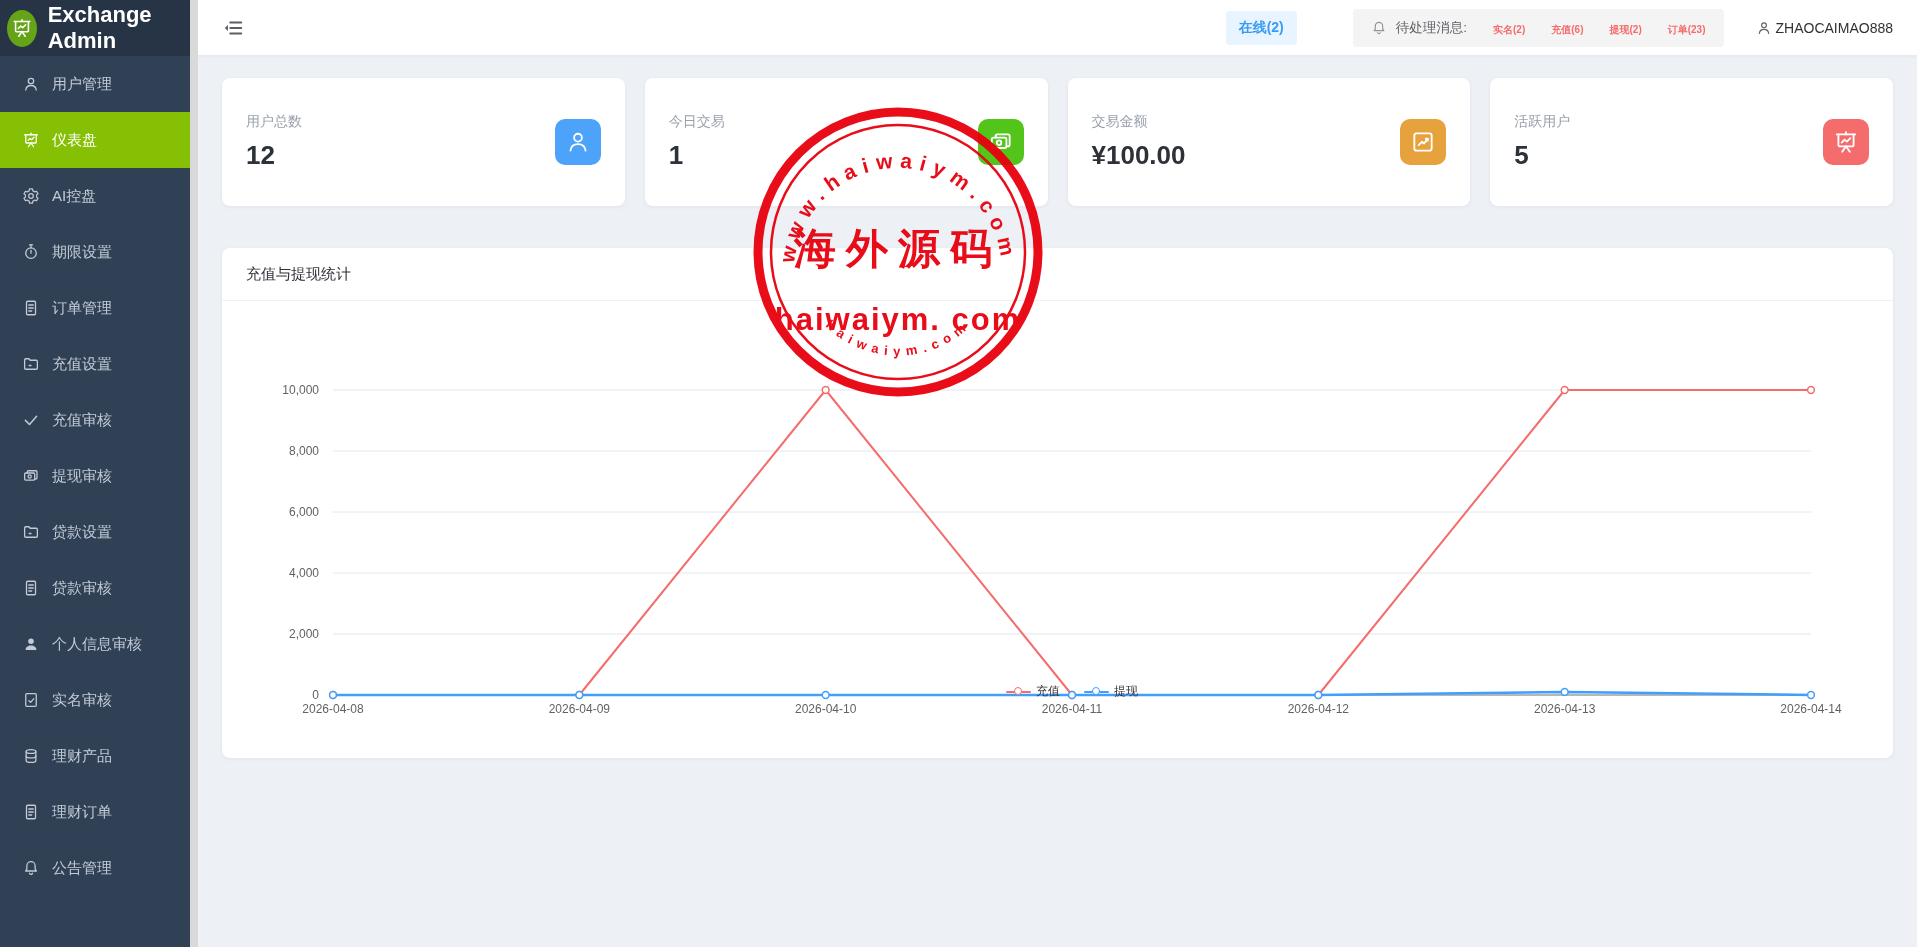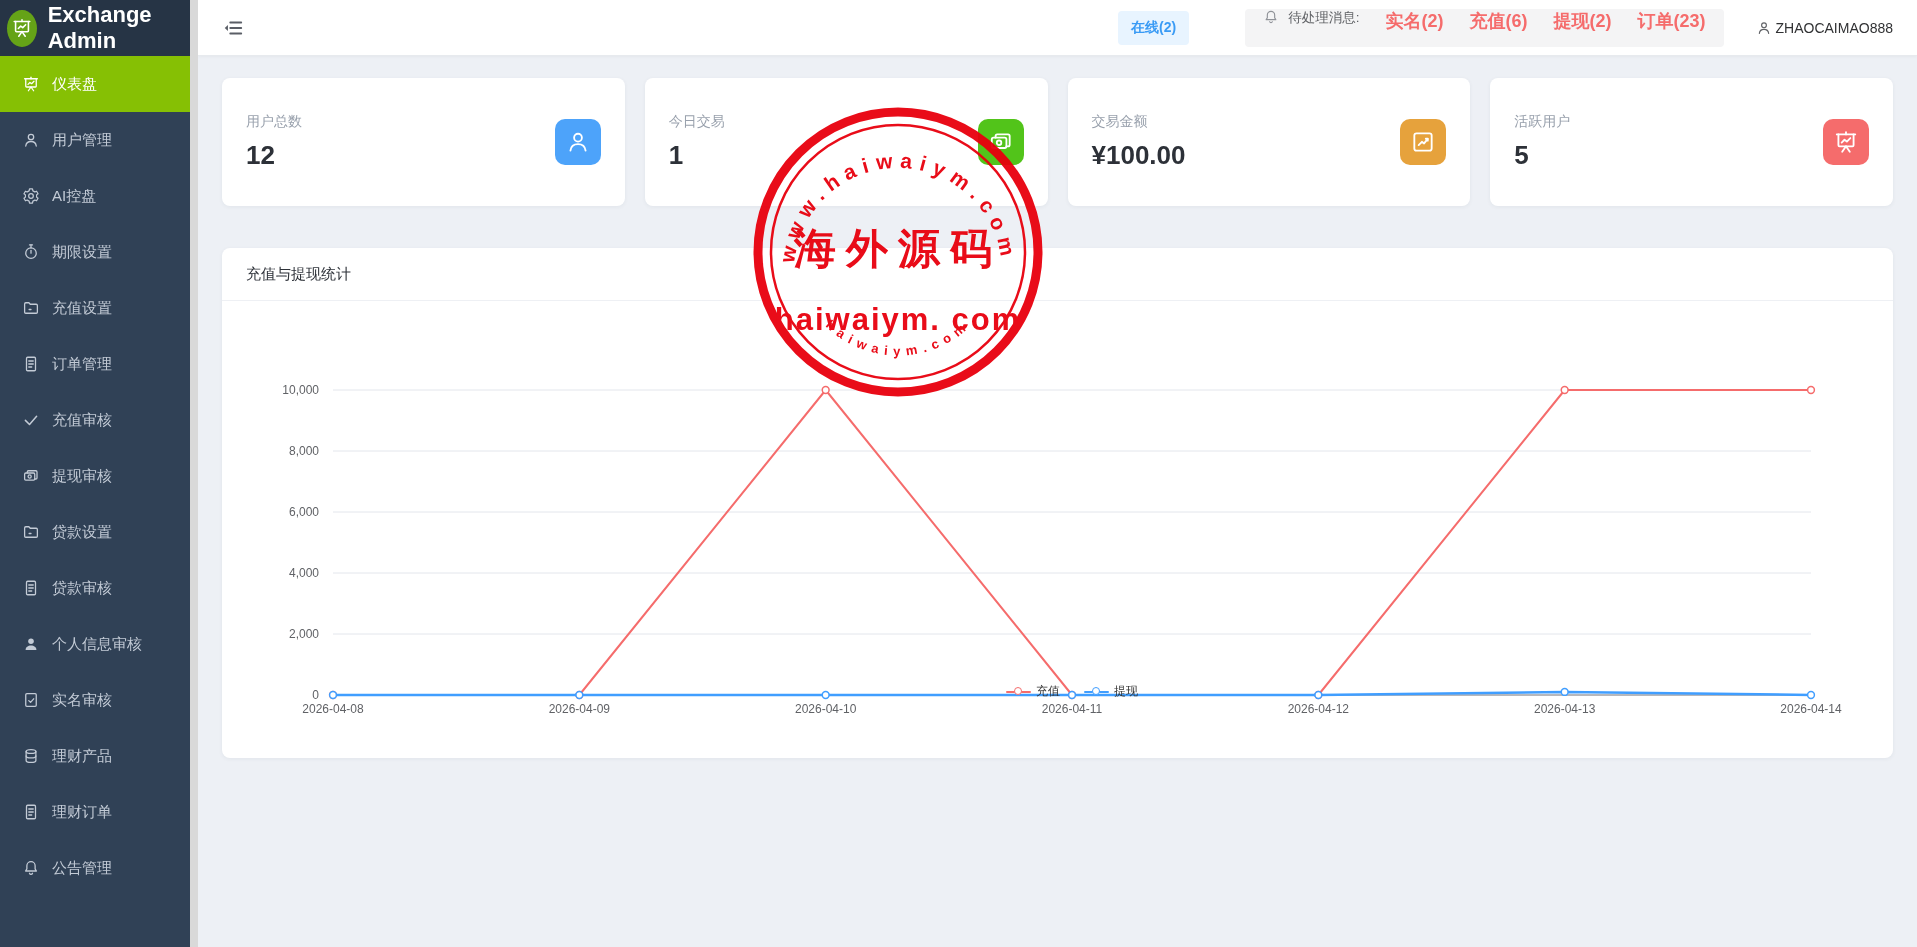--- a/index.html
+++ b/index.html
@@ -22,24 +22,24 @@
 
   
   .main{position:absolute;left:198px;top:0;right:0;bottom:0}
   .topbar{height:56px;background:#fff;border-bottom:1px solid #e7eaee;display:flex;align-items:center;
     padding:0 24px;box-shadow:0 1px 3px rgba(0,0,0,.04);position:relative;z-index:5}
   .hamburger{width:22px;height:22px;color:#5a5e66;cursor:pointer}
   .topbar-right{margin-left:auto;display:flex;align-items:center}
   .online-badge{background:#e8f4ff;color:#3a9bf5;font-size:14px;font-weight:bold;
     padding:8px 13px;border-radius:4px;cursor:pointer}
   .msg-pill{margin-left:56px;background:#f4f4f5;border-radius:4px;height:38px;display:flex;
-    padding:0 18px}
+    align-items:center;padding:0 18px}
   .msg-pill .bell{width:16px;height:16px;color:#909399;margin-right:9px}
   .msg-label{color:#606266;font-size:13.5px}
-  .msg-link{color:#f56c6c;font-size:18px;font-weight:bold;margin-left:26px;cursor:pointer}
+  .msg-link{color:#f56c6c;font-size:10px;font-weight:bold;margin-left:26px;cursor:pointer}
   .user-box{margin-left:32px;display:flex;align-items:center;gap:4px;color:#303133;font-size:14px;cursor:pointer}
   .user-box .ic{width:16px;height:16px;color:#606266}
 
   .content{padding:22px 24px}
   .stats-row{display:flex;gap:20px;margin-bottom:42px}
   .stat-card{flex:1;background:#fff;border-radius:8px;height:128px;padding:18px 24px;display:flex;
     align-items:center;justify-content:space-between;box-shadow:0 1px 4px rgba(31,45,61,.06)}
   .stat-lbl{font-size:14px;color:#98a0ac;margin-bottom:9px}
   .stat-val{font-size:26px;font-weight:bold;color:#2d3138}
   .stat-tile{width:46px;height:46px;border-radius:10px;display:flex;align-items:center;
@@ -142,55 +142,55 @@
 <aside class="sidebar">
   <div class="logo-hd">
     <span class="logo-circle">
       <svg class="ic">
           <use href="#i-board"></use>
         </svg>
     </span>
     <span class="logo-title">Exchange Admin</span>
   </div>
   <nav id="menu">
+      <div class="menu-item">
+        <svg class="ic">
+          <use href="#i-user"></use>
+        </svg>
+        <span>用户管理</span>
+      </div>
       <div class="menu-item active">
         <svg class="ic">
           <use href="#i-board"></use>
         </svg>
         <span>仪表盘</span>
       </div>
       <div class="menu-item">
         <svg class="ic">
-          <use href="#i-user"></use>
-        </svg>
-        <span>用户管理</span>
-      </div>
-      <div class="menu-item">
-        <svg class="ic">
           <use href="#i-gear"></use>
         </svg>
         <span>AI控盘</span>
       </div>
       <div class="menu-item">
         <svg class="ic">
           <use href="#i-timer"></use>
         </svg>
         <span>期限设置</span>
       </div>
       <div class="menu-item">
         <svg class="ic">
+          <use href="#i-document"></use>
+        </svg>
+        <span>订单管理</span>
+      </div>
+      <div class="menu-item">
+        <svg class="ic">
           <use href="#i-folder"></use>
         </svg>
         <span>充值设置</span>
-      </div>
-      <div class="menu-item">
-        <svg class="ic">
-          <use href="#i-document"></use>
-        </svg>
-        <span>订单管理</span>
       </div>
       <div class="menu-item">
         <svg class="ic">
           <use href="#i-check"></use>
         </svg>
         <span>充值审核</span>
       </div>
       <div class="menu-item">
         <svg class="ic">
           <use href="#i-money"></use>

